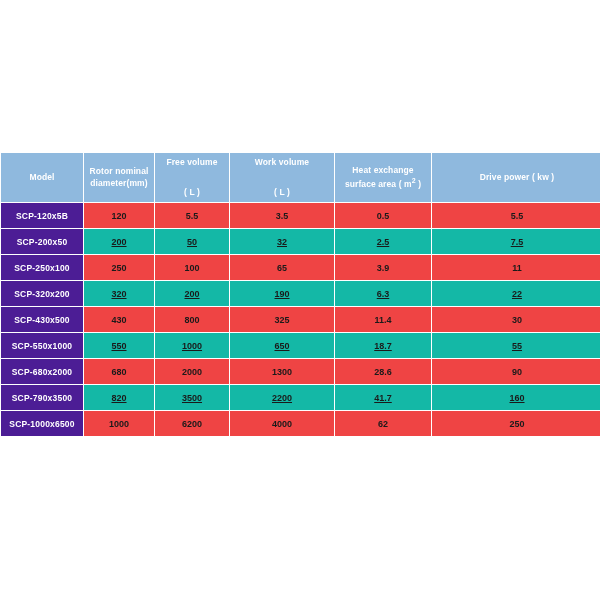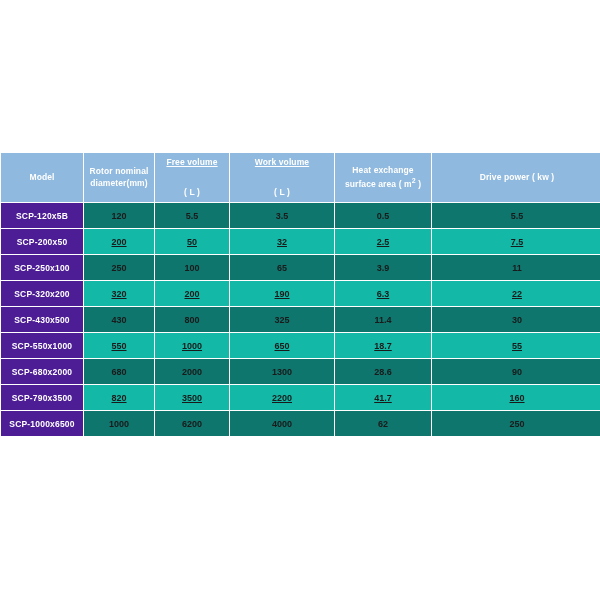--- a/index.html
+++ b/index.html
@@ -39,42 +39,42 @@
     height: 49px;
     vertical-align: middle;
     text-align: center;
     line-height: 1.25;
     letter-spacing: 0.1px;
   }
   thead th .hdr-l1 { display: block; }
   thead th .hdr-l2 { display: block; }
   thead th.two-line-tight .hdr-l1,
   thead th.two-line-tight .hdr-l2 { line-height: 1.3; }
-  thead th.spaced .hdr-l1 { margin-bottom: 19px; text-decoration: underline; }
+  thead th.spaced .hdr-l1 { margin-bottom: 19px; }
   
   td.model-cell {
     background: #4c1d95;
     color: #ffffff;
     font-size: 8.5px;
     font-weight: bold;
     text-align: center;
     height: 25px;
     vertical-align: middle;
     letter-spacing: 0.2px;
   }
   
   td.data-cell {
     font-size: 9px;
     font-weight: bold;
     color: #1a1a1a;
     text-align: center;
     height: 25px;
     vertical-align: middle;
   }
-  tr.row-odd td.data-cell { background: #0f766e; }
+  tr.row-odd td.data-cell { background: #ef4444; }
   tr.row-even td.data-cell { background: #14b8a6; text-decoration: underline; }
   .sup { font-size: 7px; vertical-align: super; }
   col.c-model { width: 82px; }
   col.c-rotor { width: 70px; }
   col.c-free  { width: 74px; }
   col.c-work  { width: 104px; }
   col.c-heat  { width: 96px; }
   col.c-power { width: 170px; }
 </style>
 </head>

